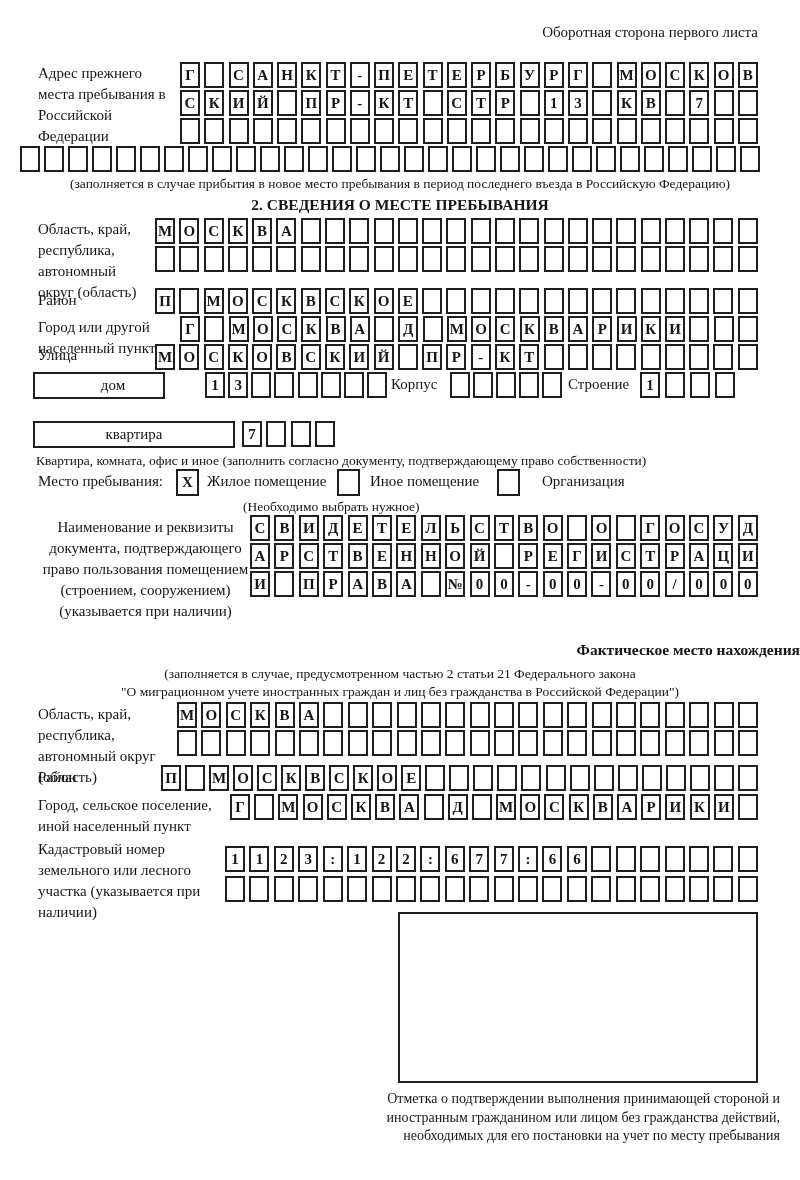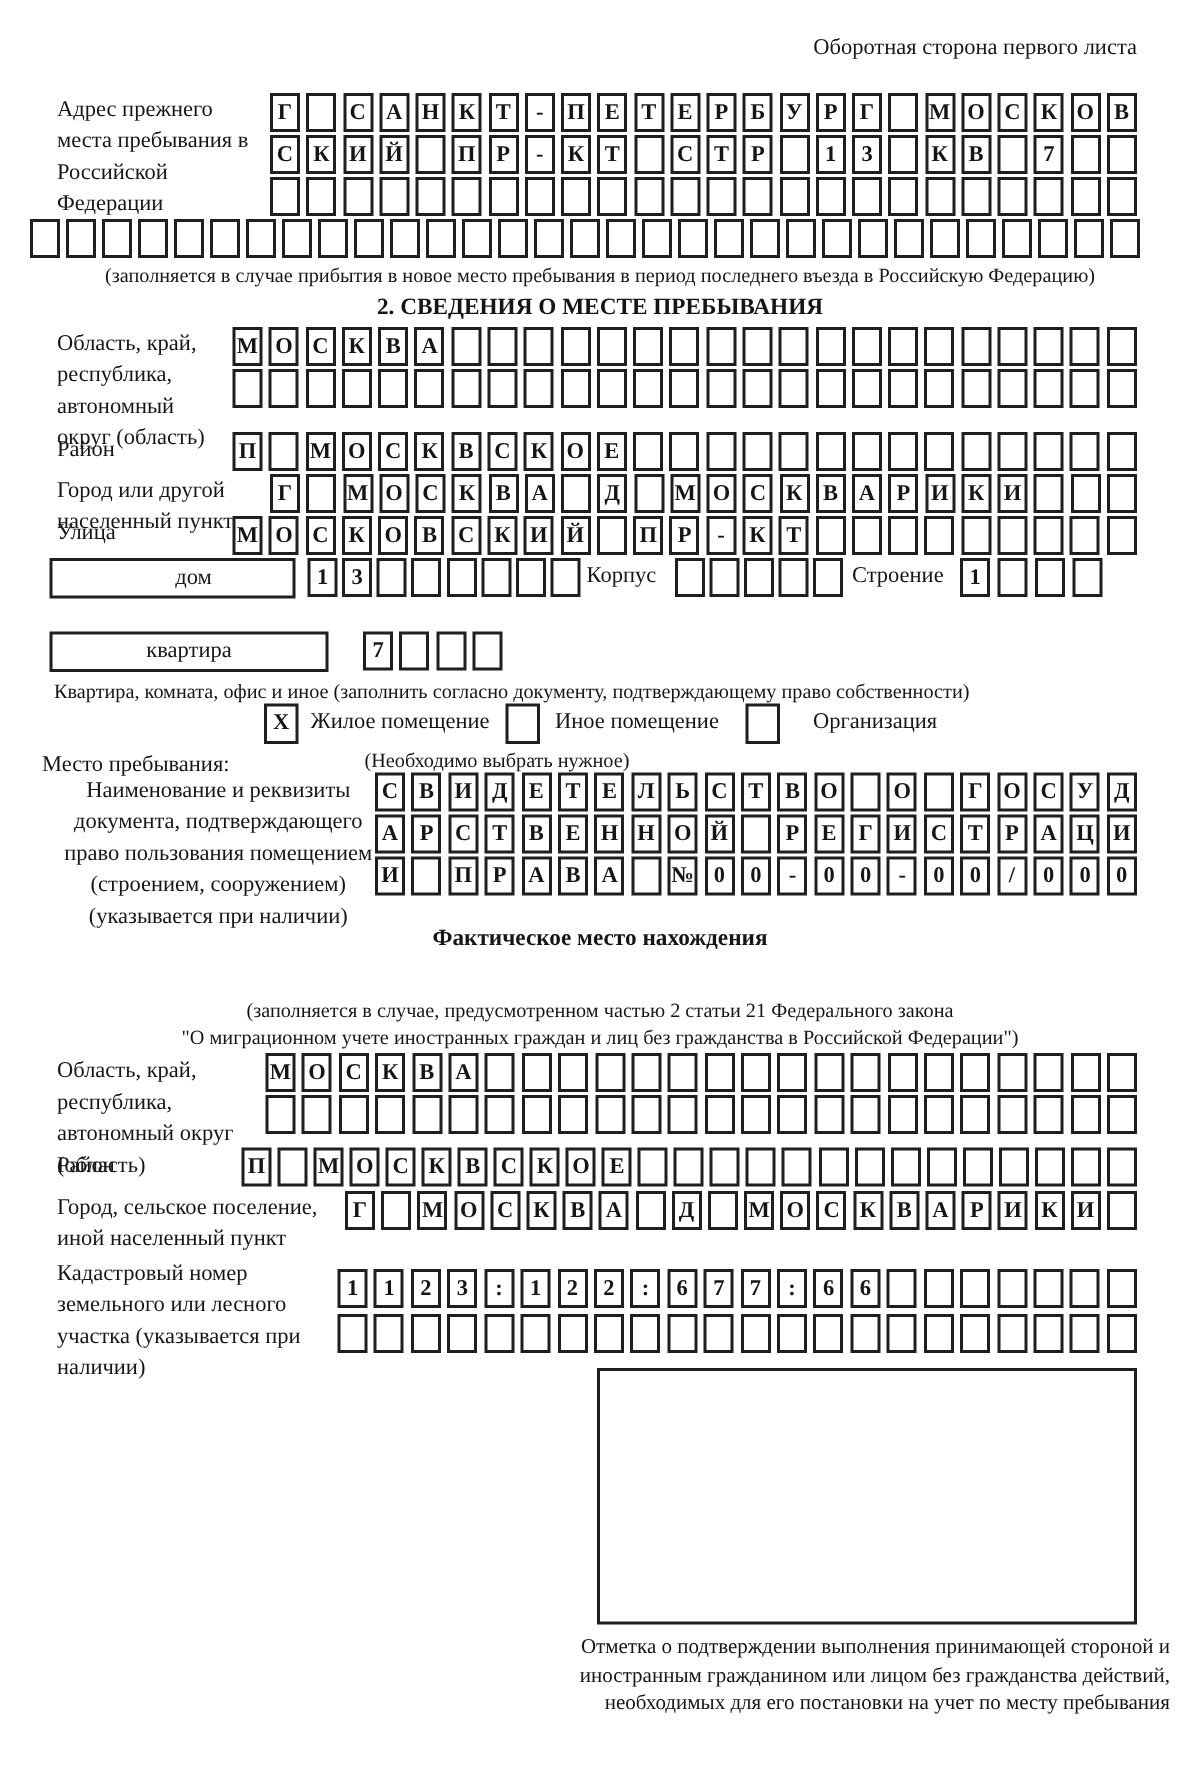--- a/index.html
+++ b/index.html
@@ -297,21 +297,21 @@
       <span class="cell"></span>
       <span class="cell"></span>
       <span class="cell"></span>
       <span class="cell"></span>
       <span class="cell"></span>
       <span class="cell"></span>
       <span class="cell"></span>
       <span class="cell"></span>
     </div>
 
-  <div class="widebox" style="top:372px;left:33px;width:164px;padding-left:28px;">дом</div>
+  <div class="widebox" style="top:372px;left:33px;width:132px;padding-left:28px;">дом</div>
   <div class="cellrow" style="top:372px;left:205px;width:182px;">
       <span class="cell">1</span>
       <span class="cell">3</span>
       <span class="cell"></span>
       <span class="cell"></span>
       <span class="cell"></span>
       <span class="cell"></span>
       <span class="cell"></span>
       <span class="cell"></span>
     </div>
@@ -324,30 +324,30 @@
       <span class="cell"></span>
     </div>
   <div class="lbl" style="top:374px;left:568px;">Строение</div>
   <div class="cellrow" style="top:372px;left:640px;width:95px;">
       <span class="cell">1</span>
       <span class="cell"></span>
       <span class="cell"></span>
       <span class="cell"></span>
     </div>
 
-  <div class="widebox" style="top:421px;left:33px;width:186px;">квартира</div>
+  <div class="widebox" style="top:421px;left:33px;width:202px;">квартира</div>
   <div class="cellrow" style="top:421px;left:242px;width:93px;">
       <span class="cell">7</span>
       <span class="cell"></span>
       <span class="cell"></span>
       <span class="cell"></span>
     </div>
   <div class="cap" style="top:452px;left:36px;">Квартира, комната, офис и иное (заполнить согласно документу, подтверждающему право собственности)</div>
 
-  <div class="lbl" style="top:471px;left:28px;margin-top:29px;">Место пребывания:</div>
+  <div class="lbl" style="top:471px;left:38px;">Место пребывания:</div>
   <span class="chk" style="top:469px;left:176px;">X</span>
   <div class="lbl" style="top:471px;left:207px;">Жилое помещение</div>
   <span class="chk" style="top:469px;left:337px;"></span>
   <div class="lbl" style="top:471px;left:370px;">Иное помещение</div>
   <span class="chk" style="top:469px;left:497px;"></span>
   <div class="lbl" style="top:471px;left:542px;">Организация</div>
   <div class="cap" style="top:498px;left:243px;">(Необходимо выбрать нужное)</div>
 
   <div class="lbl" style="top:517px;left:38px;width:215px;text-align:center;">Наименование и реквизиты документа, подтверждающего право пользования помещением (строением, сооружением) (указывается при наличии)</div>
   <div class="cellrow" style="top:515px;left:250px;width:508px;">
@@ -413,21 +413,21 @@
       <span class="cell">0</span>
       <span class="cell">-</span>
       <span class="cell">0</span>
       <span class="cell">0</span>
       <span class="cell">/</span>
       <span class="cell">0</span>
       <span class="cell">0</span>
       <span class="cell">0</span>
     </div>
 
-  <div class="hdr center" style="top:617px;">Фактическое место нахождения</div>
+  <div class="hdr center" style="top:641px;text-align:right;">Фактическое место нахождения</div>
   <div class="cap center" style="top:665px;">(заполняется в случае, предусмотренном частью 2 статьи 21 Федерального закона</div>
   <div class="cap center" style="top:683px;">"О миграционном учете иностранных граждан и лиц без гражданства в Российской Федерации")</div>
 
   <div class="lbl" style="top:704px;left:38px;width:142px;">Область, край, республика, автономный округ (область)</div>
   <div class="cellrow" style="top:702px;left:177px;width:581px;">
       <span class="cell">М</span>
       <span class="cell">О</span>
       <span class="cell">С</span>
       <span class="cell">К</span>
       <span class="cell">В</span>

